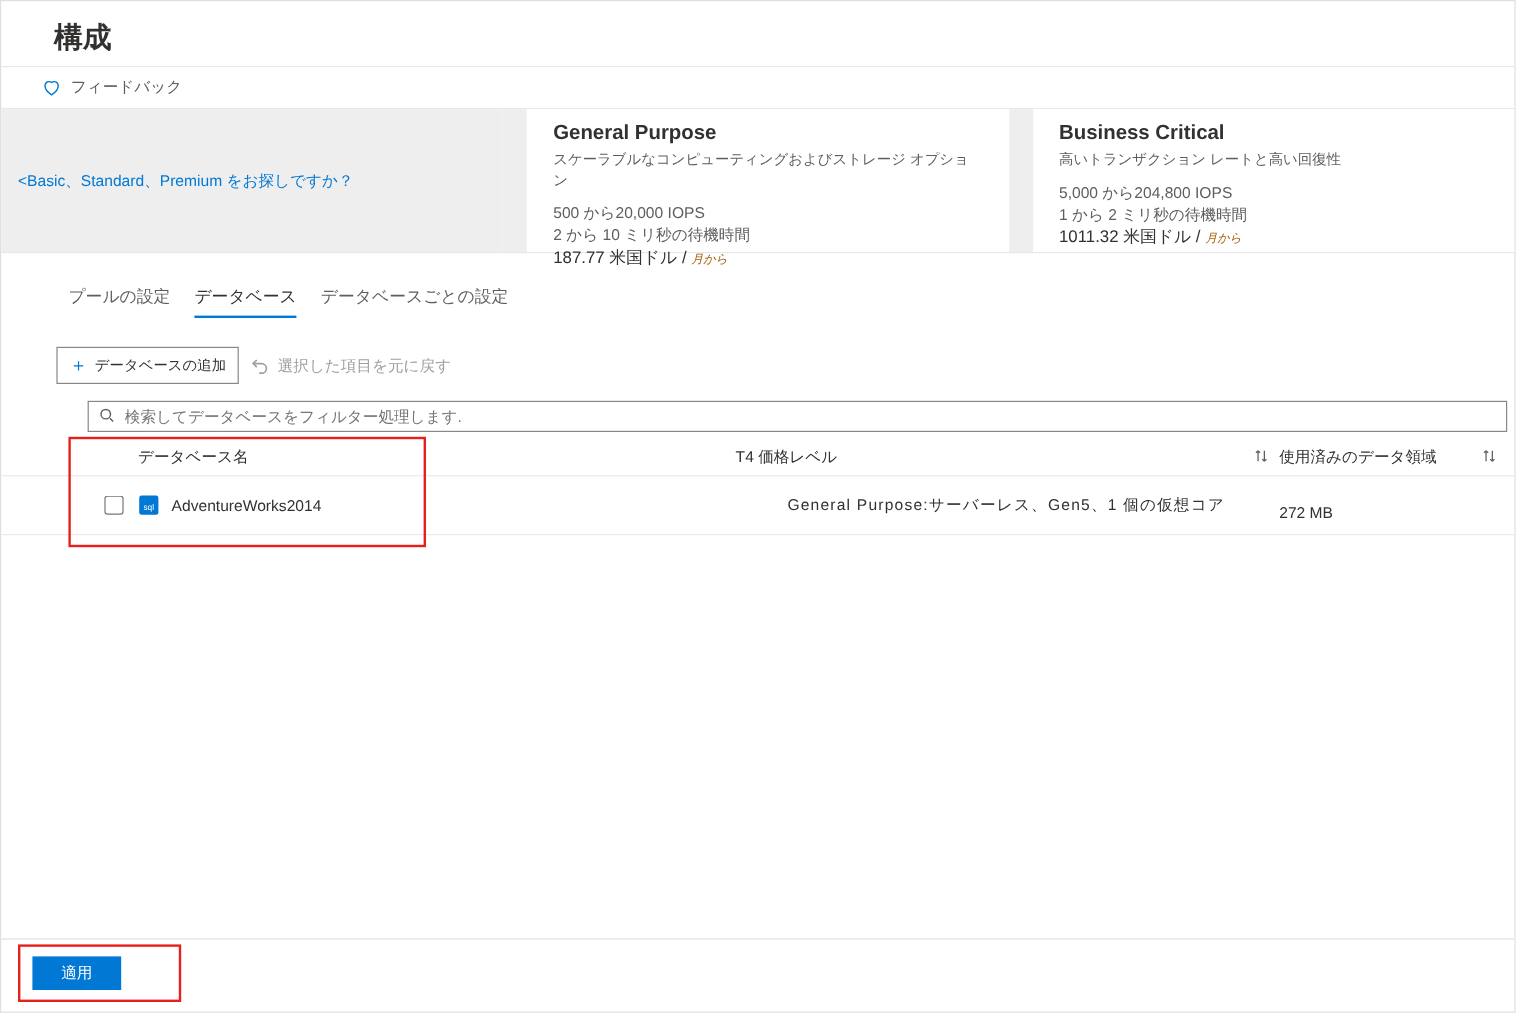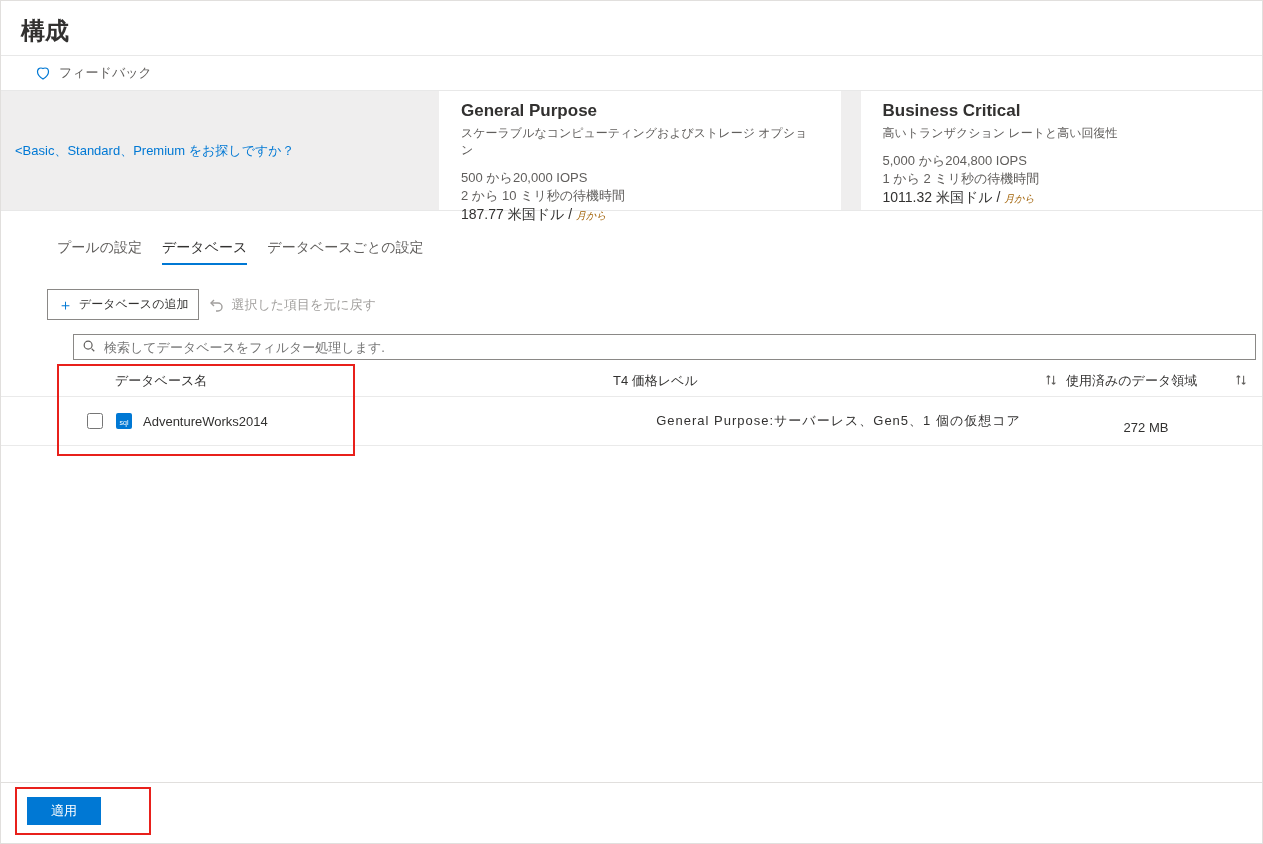--- a/index.html
+++ b/index.html
@@ -15,21 +15,21 @@
   body {
     display: flex;
     flex-direction: column;
     width: 1263px;
     height: 844px;
     border: 1px solid #e1dfdd;
   }
 
   
   .header {
-    padding: 14px 24px 8px 20px;
+    padding: 14px 24px 8px 44px;
     border-bottom: 1px solid #e8e8e8;
   }
   .header h1 {
     margin: 0;
     font-size: 24px;
     font-weight: 600;
     color: #323130;
   }
 
   
@@ -238,21 +238,21 @@
     accent-color: #0078d4;
   }
   .sql-icon {
     width: 18px; height: 18px;
     margin-right: 10px;
     flex-shrink: 0;
   }
   .td-db { flex: 0 0 498px; display: flex; align-items: center; }
   .td-tier { flex: 1; text-align: center; letter-spacing: 1px; color: #323130; }
   .td-sort { flex: 0 0 30px; }
-  .td-used { flex: 0 0 160px; text-align: center; margin-top: 13px; }
+  .td-used { flex: 0 0 160px; text-align: left; margin-top: 13px; }
   .td-sort2 { flex: 0 0 30px; }
 
   
   .footer {
     border-top: 1px solid #e1dfdd;
     padding: 14px 0 18px 26px;
     position: relative;
   }
   .btn-primary {
     background: #0078d4;

